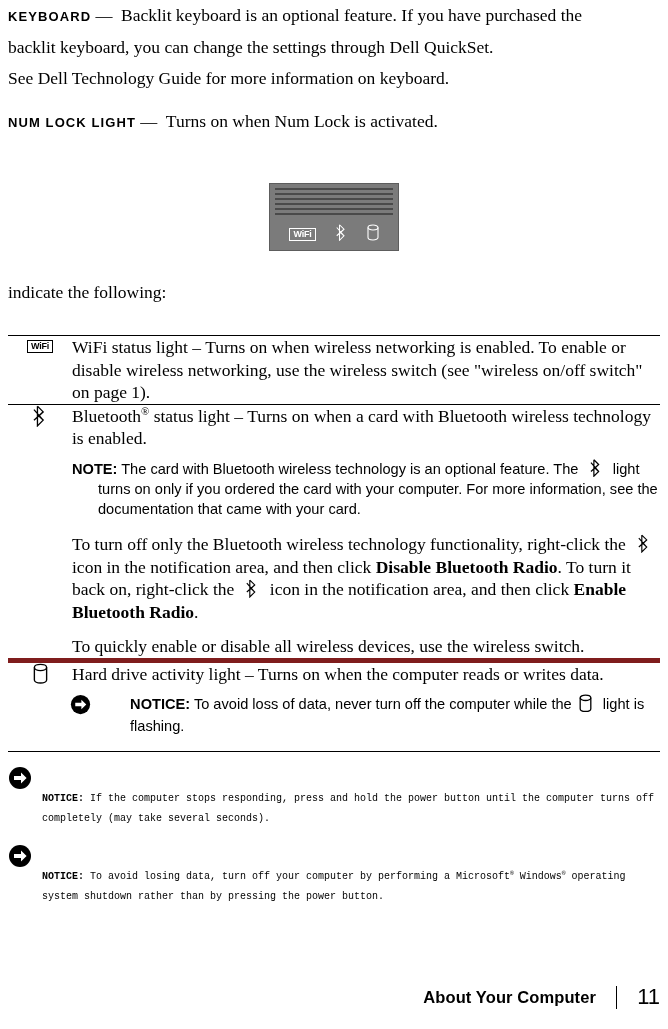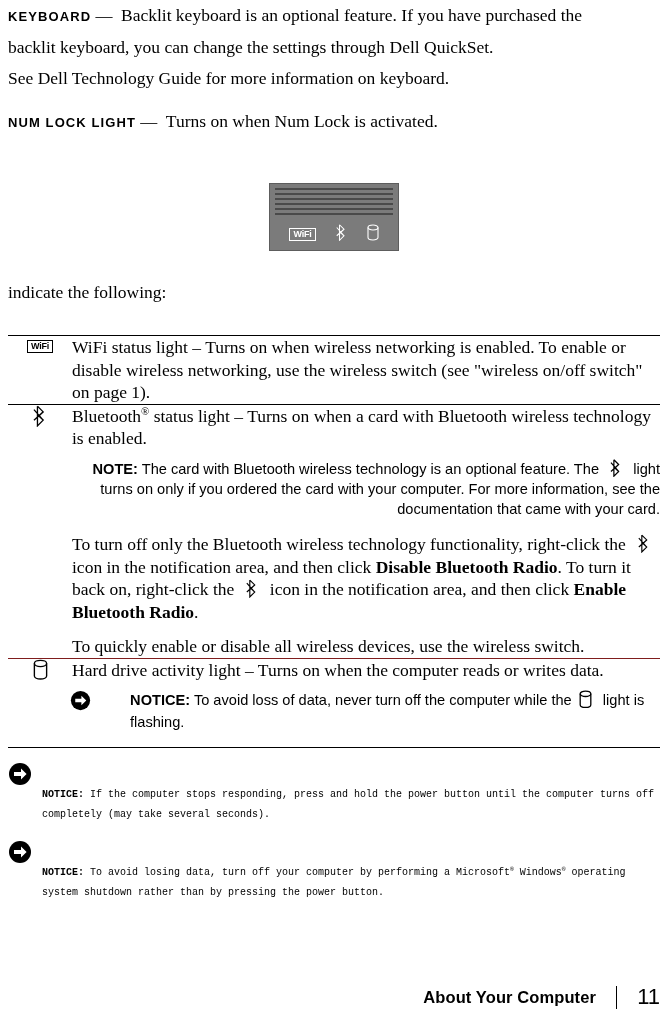--- a/index.html
+++ b/index.html
@@ -145,21 +145,21 @@
     table-layout: fixed;
   }
   table.statustable td {
     padding: 0;
     vertical-align: top;
   }
   tr.rowline > td {
     border-top: 1.8px solid #000;
   }
   tr.rowline-thin > td {
-    border-top: 1px solid #7f1d1d;
+    border-top: 5px solid #7f1d1d;
     margin-top: 20px;
   }
   tr.rowline-bottom > td {
     border-top: 1.8px solid #000;
     height: 0;
   }
   td.iconcell {
     width: 64px;
     text-align: center;
     padding-top: 13px;
@@ -177,21 +177,20 @@
   }
   .notepara {
     margin-top: 9px;
     font-family: "Liberation Sans", sans-serif;
     font-size: 14.6px;
     line-height: 20px;
   }
   .hang {
     padding-left: 26px;
     text-indent: -26px;
-    text-align: right;
   }
   .hang-notice {
     padding-left: 30px;
     text-indent: -30px;
   }
 
   
   .notice-row {
     display: flex;
     align-items: flex-start;

